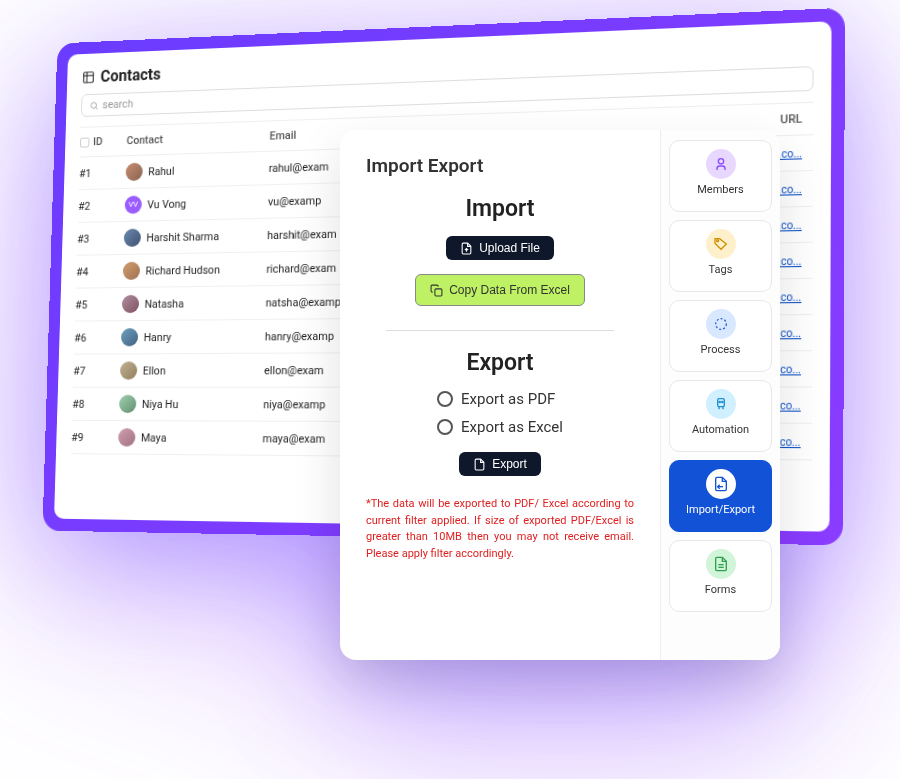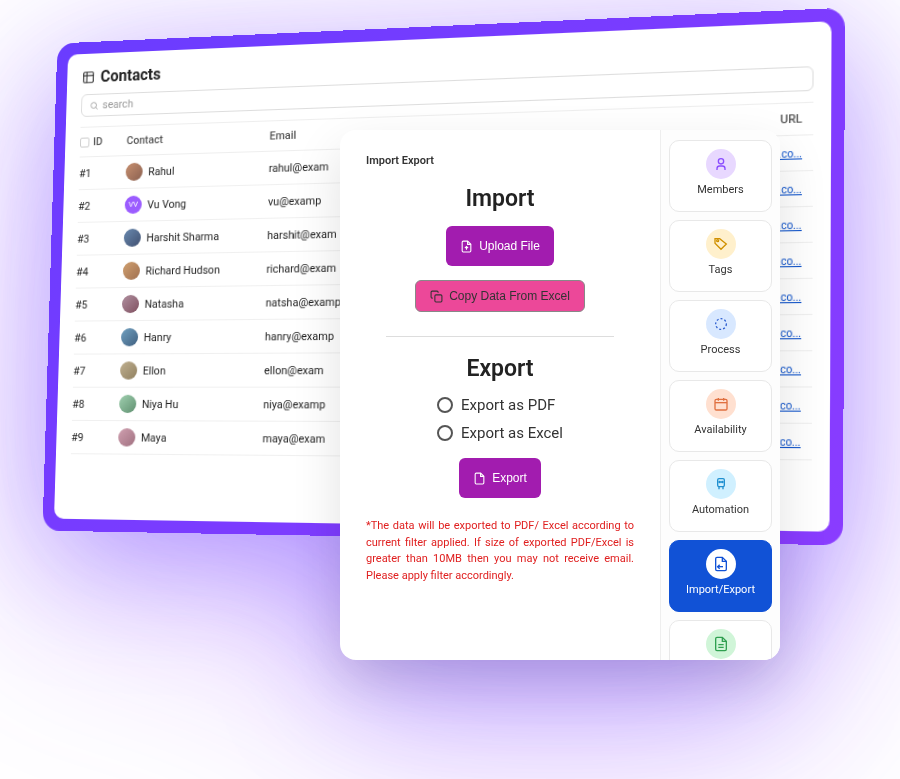--- a/index.html
+++ b/index.html
@@ -116,48 +116,48 @@
   display: flex;
   overflow: hidden;
 }
 .modal-main {
   flex: 1;
   padding: 24px 26px 18px;
   display: flex;
   flex-direction: column;
 }
 .modal-title {
-  font-size: 11px;
+  font-size: 19px;
   font-weight: 600;
   color: #333;
   margin-bottom: 18px;
 }
 .section-title {
   font-size: 23px;
   font-weight: 600;
   text-align: center;
   margin-bottom: 14px;
   color: #222;
 }
 .btn-primary {
-  background: #a21caf;
+  background: #0f172a;
   color: #fff;
   border: none;
   border-radius: 6px;
-  padding: 13px 14px;
+  padding: 5px 14px;
   font-size: 12px;
   font-weight: 500;
   display: inline-flex;
   align-items: center;
   gap: 6px;
   cursor: pointer;
   margin: 0 auto 14px;
 }
 .btn-outline {
-  background: #ec4899;
+  background: #bef264;
   color: #333;
   border: 1px solid #888;
   border-radius: 6px;
   padding: 8px 14px;
   font-size: 12px;
   font-weight: 500;
   display: inline-flex;
   align-items: center;
   gap: 6px;
   cursor: pointer;
@@ -433,31 +433,20 @@
         </div>
         <div class="tile">
           <div class="tile-icon blue">
             <svg width="16" height="16" viewBox="0 0 24 24" fill="none" stroke="currentColor" stroke-width="2" stroke-dasharray="3 3">
               <circle cx="12" cy="12" r="8"></circle>
             </svg>
           </div>
           <div>Process</div>
         </div>
         <div class="tile">
-          <div class="tile-icon orange">
-            <svg width="16" height="16" viewBox="0 0 24 24" fill="none" stroke="currentColor" stroke-width="2">
-              <rect x="3" y="5" width="18" height="16" rx="2"></rect>
-              <line x1="3" y1="10" x2="21" y2="10"></line>
-              <line x1="8" y1="3" x2="8" y2="7"></line>
-              <line x1="16" y1="3" x2="16" y2="7"></line>
-            </svg>
-          </div>
-          <div>Availability</div>
-        </div>
-        <div class="tile">
           <div class="tile-icon cyan">
             <svg width="16" height="16" viewBox="0 0 24 24" fill="none" stroke="currentColor" stroke-width="2">
               <rect x="7" y="4" width="10" height="12" rx="2"></rect>
               <circle cx="10" cy="9" r="1"></circle>
               <circle cx="14" cy="9" r="1"></circle>
               <line x1="9" y1="20" x2="9" y2="16"></line>
               <line x1="15" y1="20" x2="15" y2="16"></line>
             </svg>
           </div>
           <div>Automation</div>

